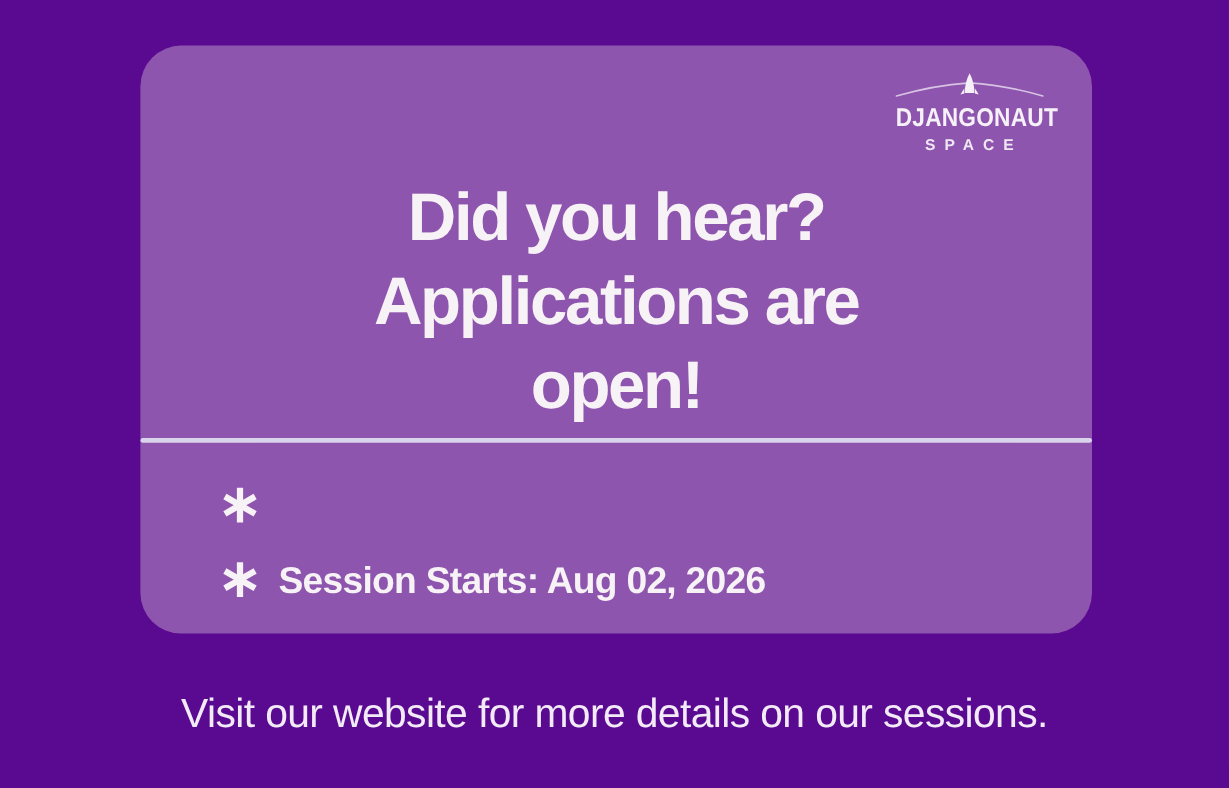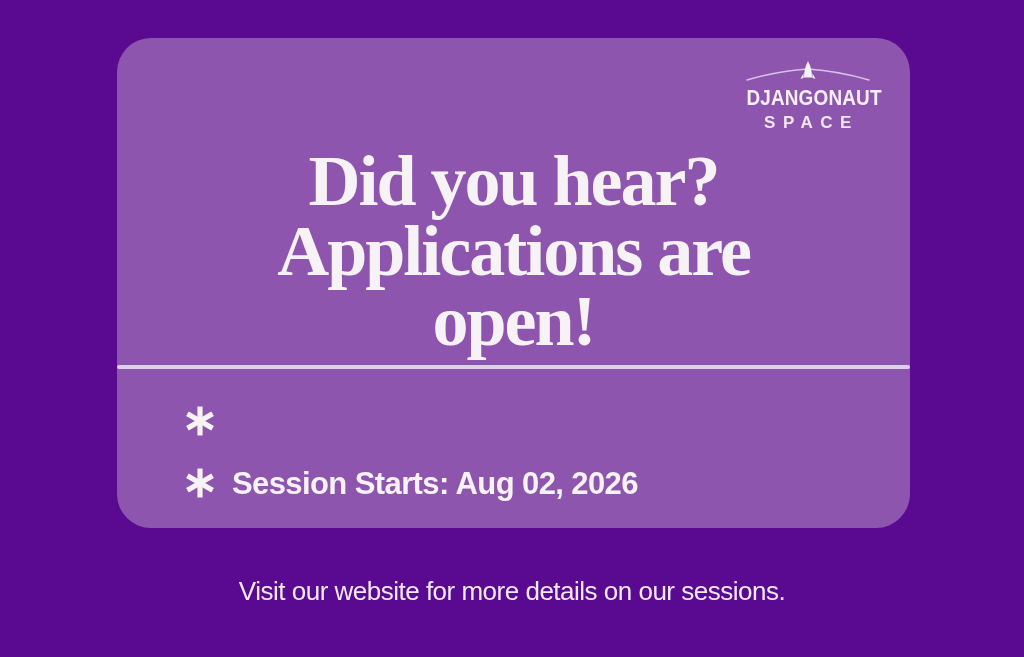--- a/index.html
+++ b/index.html
@@ -56,44 +56,43 @@
     font-size: 21.5px;
     letter-spacing: 0.2px;
     line-height: 1;
     transform: scaleX(0.88);
     color: #F6F1F8;
   }
   .logo-sub {
     display: block;
     font-family: "Liberation Sans Narrow", "Liberation Sans", sans-serif;
     font-weight: 700;
-    font-size: 17px;
+    font-size: 13px;
     letter-spacing: 7.5px;
     line-height: 1;
     margin-top: 4px;
     padding-left: 7px;
     color: #F0E7F4;
   }
 
   
   .headline {
     position: absolute;
     left: 0;
     right: 0;
     top: 108px;
     text-align: center;
     color: #F7F2F6;
     font-weight: 700;
-    font-size: 72px;
+    font-size: 56px;
     line-height: 70px;
     letter-spacing: -2px;
     padding: 0 40px;
     box-sizing: border-box;
     white-space: pre-line;
-    font-family: Liberation Serif, serif;
   }
 
   
   .divider {
     position: absolute;
     left: 0;
     right: 0;
     top: 327px;
     height: 4px;
     background: #D9D3EC;
@@ -130,21 +129,21 @@
 
   
   .footer {
     position: absolute;
     left: 0;
     right: 0;
     top: 578px;
     text-align: center;
     color: #F3EAF7;
     font-weight: 400;
-    font-size: 26px;
+    font-size: 34px;
     letter-spacing: -0.5px;
     line-height: 1;
   }
 </style>
 </head>
 <body>
 
 <div class="poster">
 
   <div class="card">

